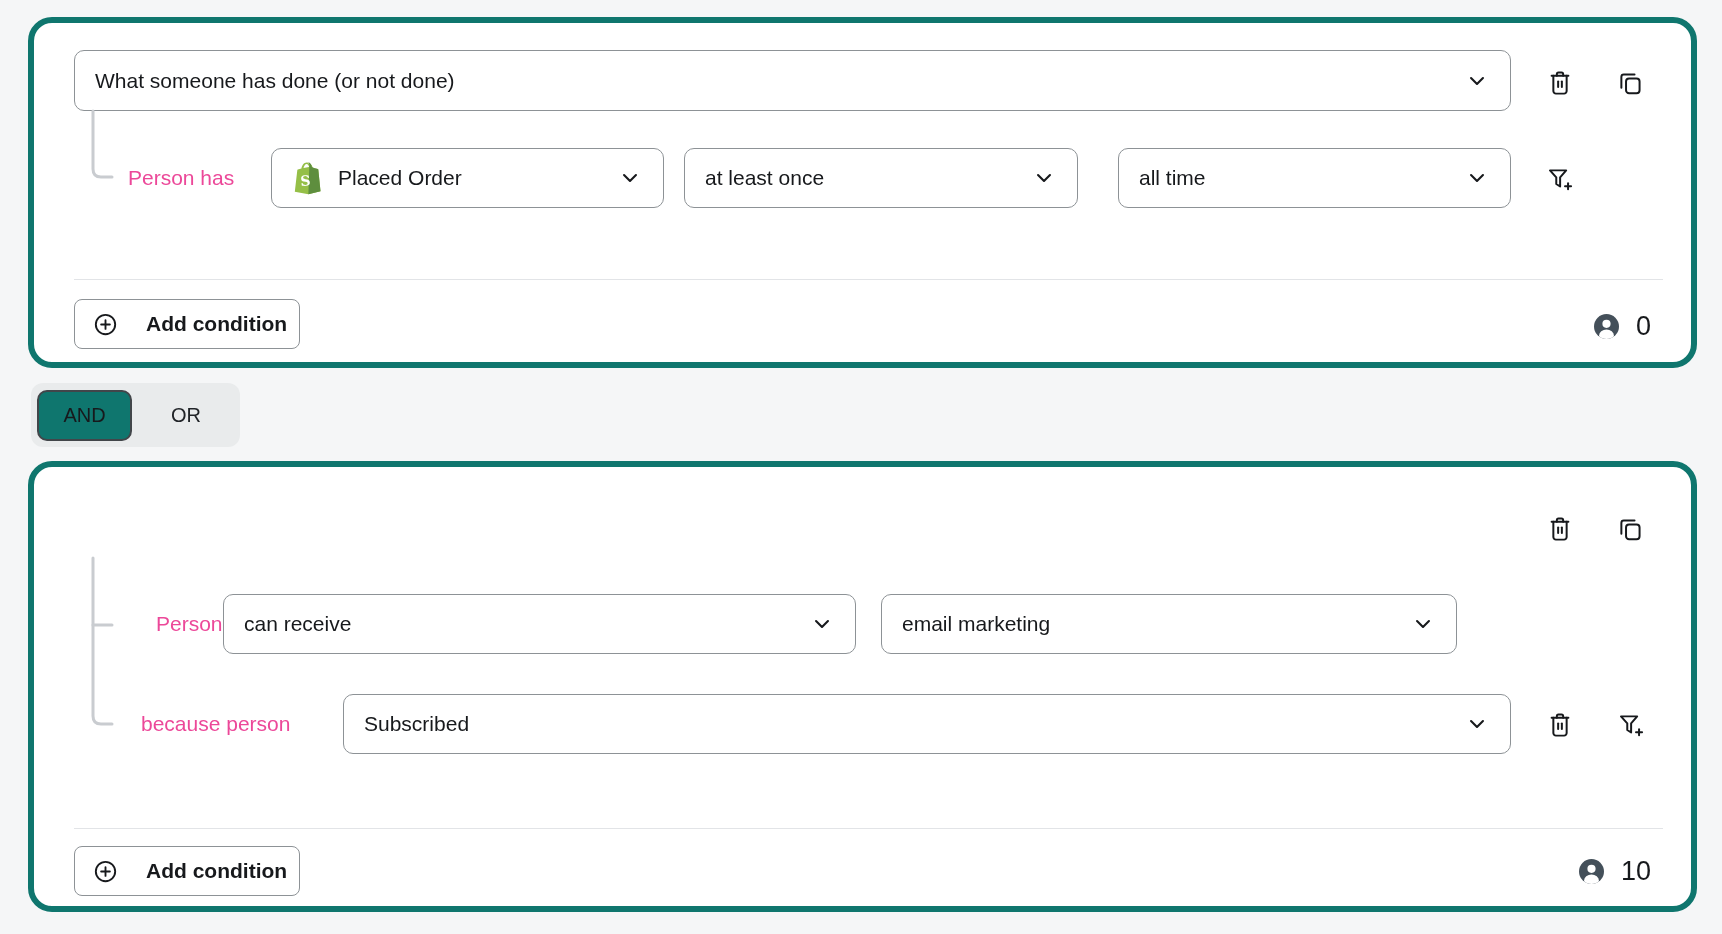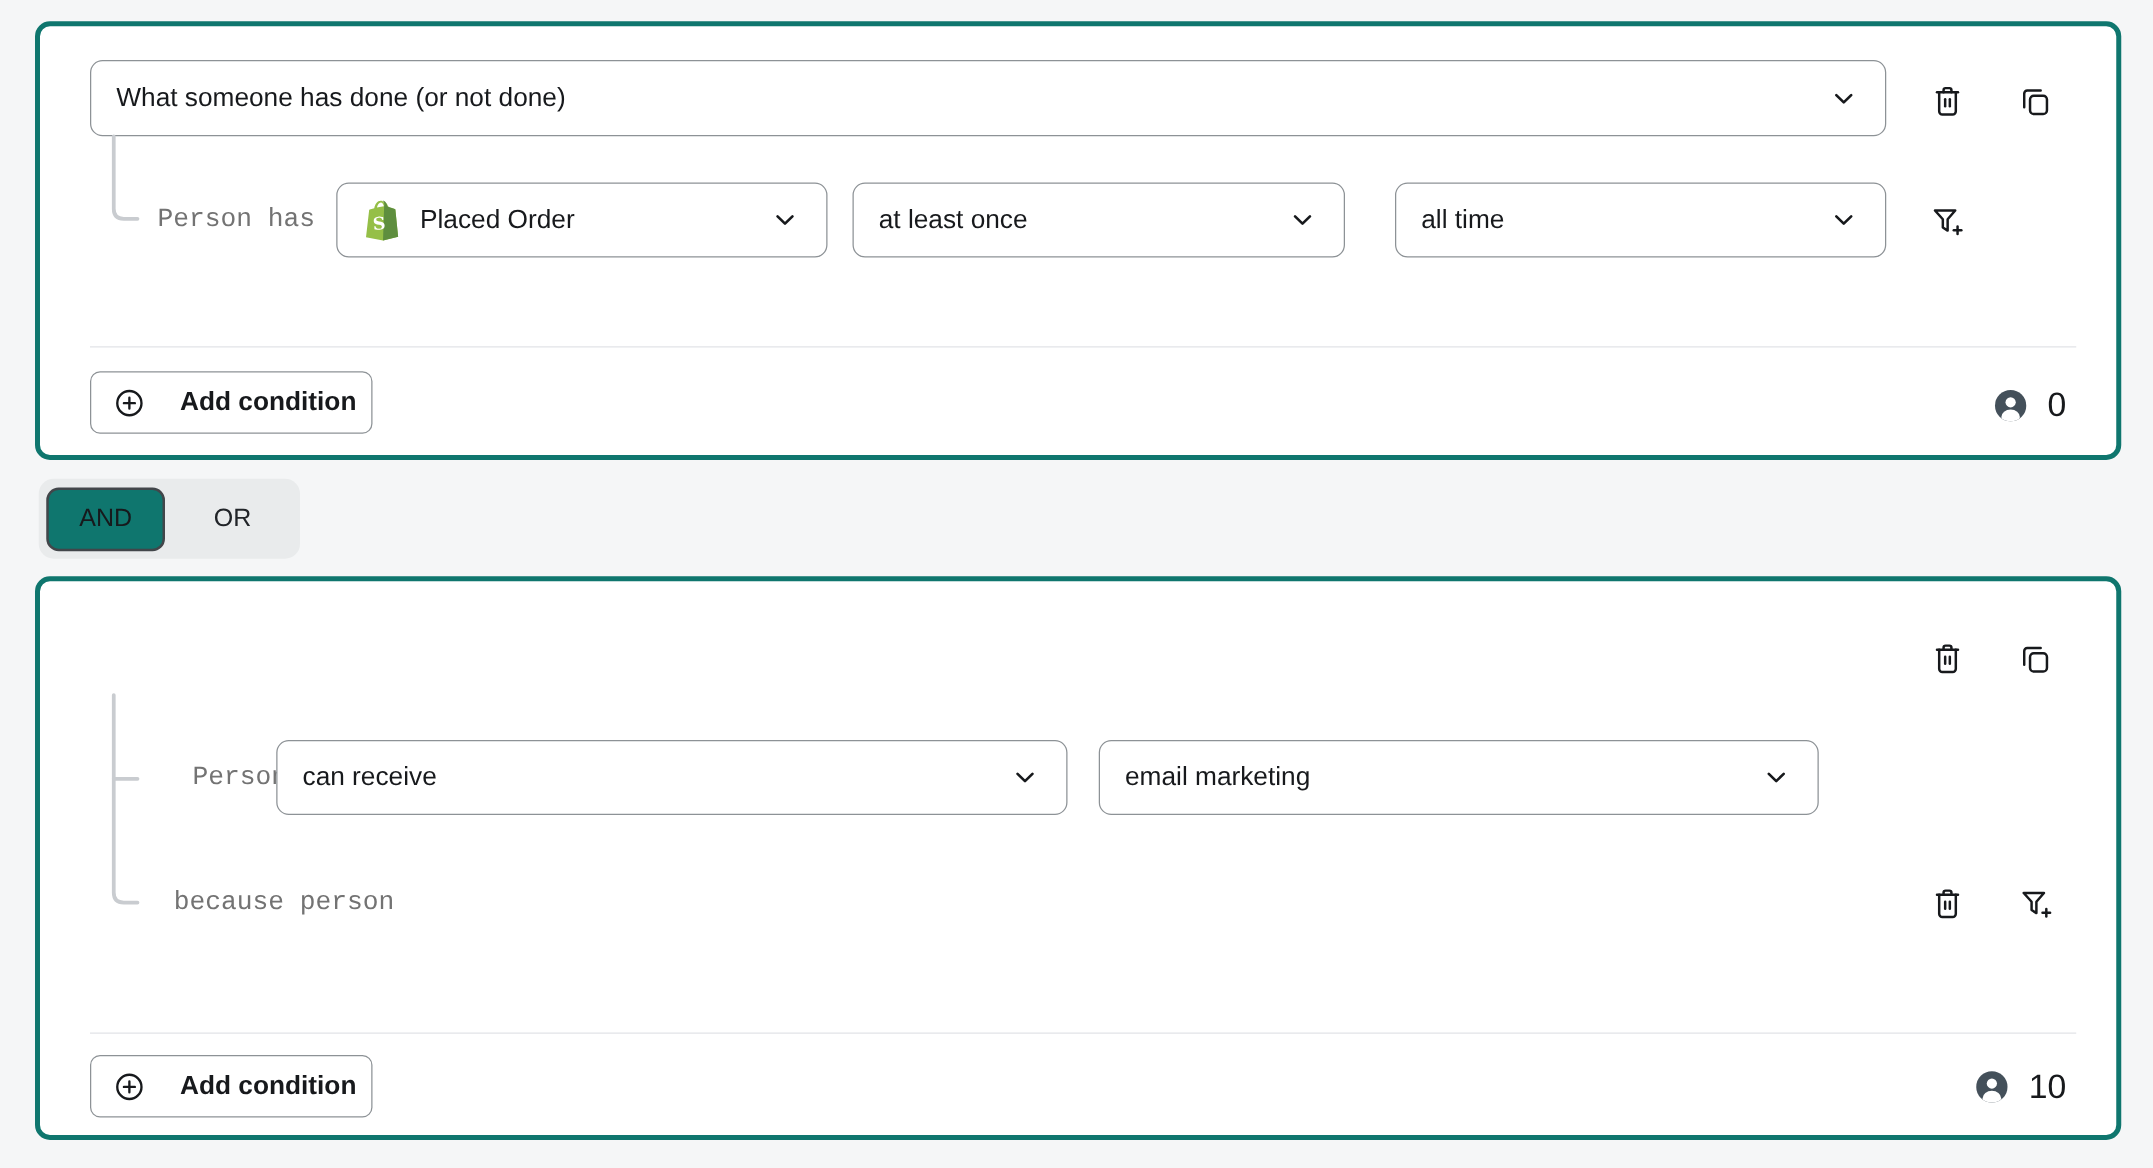--- a/index.html
+++ b/index.html
@@ -5,40 +5,40 @@
   html,body{margin:0;padding:0;}
   body{
     width:1722px;height:934px;position:relative;overflow:hidden;
     background:#f5f6f7;
     font-family:"Liberation Sans","DejaVu Sans",sans-serif;
     color:#17191c;
     -webkit-font-smoothing:antialiased;
   }
   .card{
     position:absolute;left:28px;width:1669px;
-    background:#ffffff;border:4px solid #0f766e;border-radius:12px;
+    background:#ffffff;border:6px solid #0f766e;border-radius:24px;
     box-sizing:border-box;
   }
   .select{
     position:absolute;box-sizing:border-box;height:60px;
     background:#fff;border:1px solid #8d9296;border-radius:10px;
     display:flex;align-items:center;gap:16px;
     padding:0 56px 0 20px;cursor:pointer;
   }
   .select .txt{
     font-size:21px;color:#17191c;white-space:nowrap;
     overflow:hidden;text-overflow:ellipsis;
   }
   .select .chev{
     position:absolute;right:22px;top:50%;transform:translateY(-50%);
     width:22px;height:22px;display:block;
   }
   .row-label{
     position:absolute;height:60px;display:flex;align-items:center;
-    font-size:21px;color:#737373;white-space:nowrap;font-family:Liberation Mono, monospace;
+    font-size:21px;color:#ec4899;white-space:nowrap;
   }
   .icon-btn{
     position:absolute;width:28px;height:30px;background:none;border:none;
     padding:0;margin:0;cursor:pointer;display:flex;align-items:center;justify-content:center;
   }
   .divider{position:absolute;left:40px;width:1589px;height:1px;background:#e2e4e7;}
   .add-btn{
     position:absolute;left:40px;width:226px;height:50px;box-sizing:border-box;
     background:#fff;border:1px solid #8d9296;border-radius:8px;
     display:flex;align-items:center;gap:28px;padding:0 0 0 18px;cursor:pointer;
@@ -203,20 +203,26 @@
 
   <div class="select" style="left:847px;top:127px;width:576px;">
     <span class="txt">email marketing</span>
     <svg class="chev stroke-ic" viewBox="0 0 24 24" stroke-width="2.3">
         <path d="M5.5 8.8l6.5 6.4 6.5-6.4"></path>
       </svg>
   </div>
 
   <div class="row-label" style="left:107px;top:227px;">because person</div>
 
+  <div class="select" style="left:309px;top:227px;width:1168px;">
+    <span class="txt">Subscribed</span>
+    <svg class="chev stroke-ic" viewBox="0 0 24 24" stroke-width="2.3">
+        <path d="M5.5 8.8l6.5 6.4 6.5-6.4"></path>
+      </svg>
+  </div>
 
   <button class="icon-btn" style="left:1512px;top:243px;">
     <svg class="stroke-ic" width="28" height="28" viewBox="0 0 24 24" stroke-width="1.7">
       <path d="M4.8 5.8h14.4"></path>
       <path d="M9.3 5.8V4.4c0-.8.6-1.4 1.4-1.4h2.6c.8 0 1.4.6 1.4 1.4v1.4"></path>
       <path d="M6.3 5.8v13.1a2.2 2.2 0 0 0 2.2 2.2h7a2.2 2.2 0 0 0 2.2-2.2V5.8"></path>
       <path d="M10.4 10.6v4.9"></path>
         <path d="M13.6 10.6v4.9"></path>
     </svg>
   </button>

